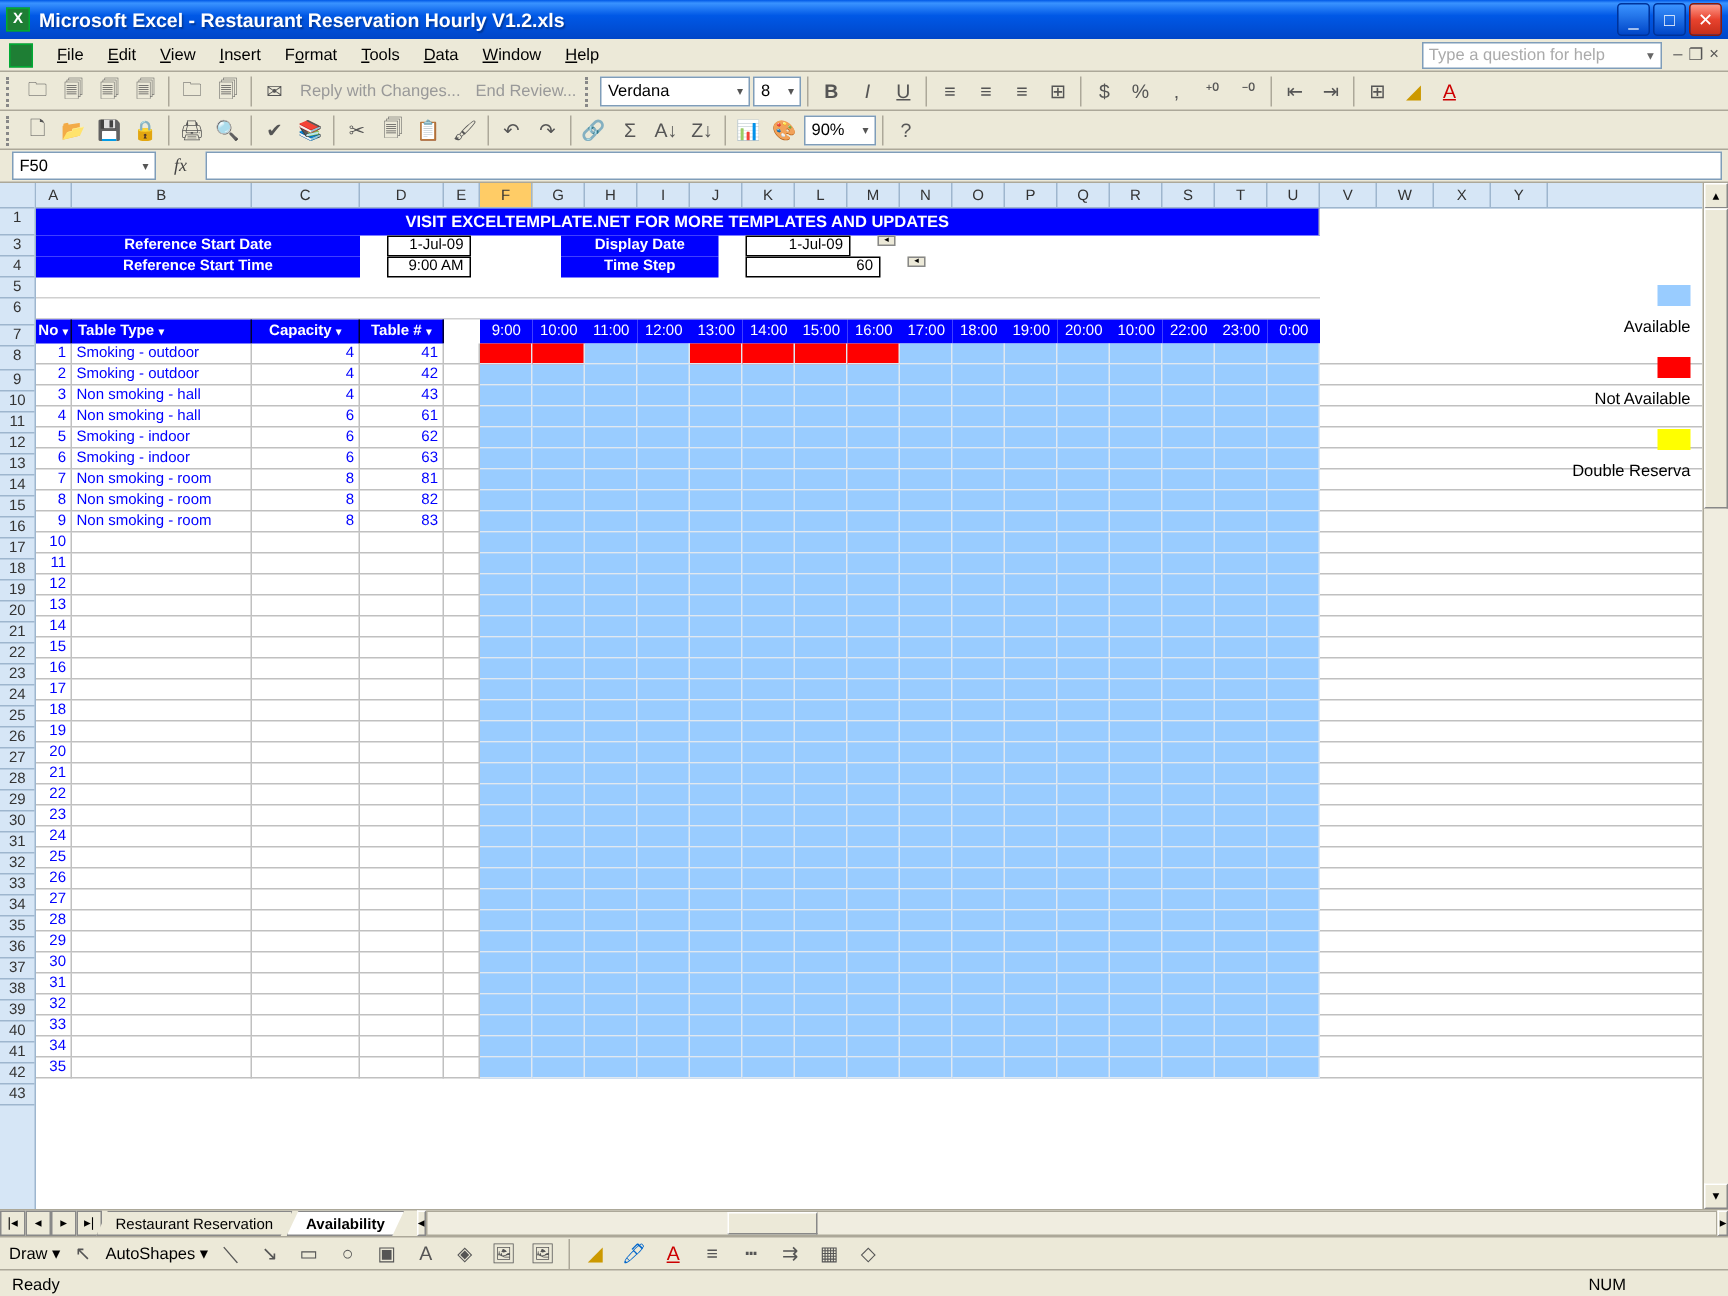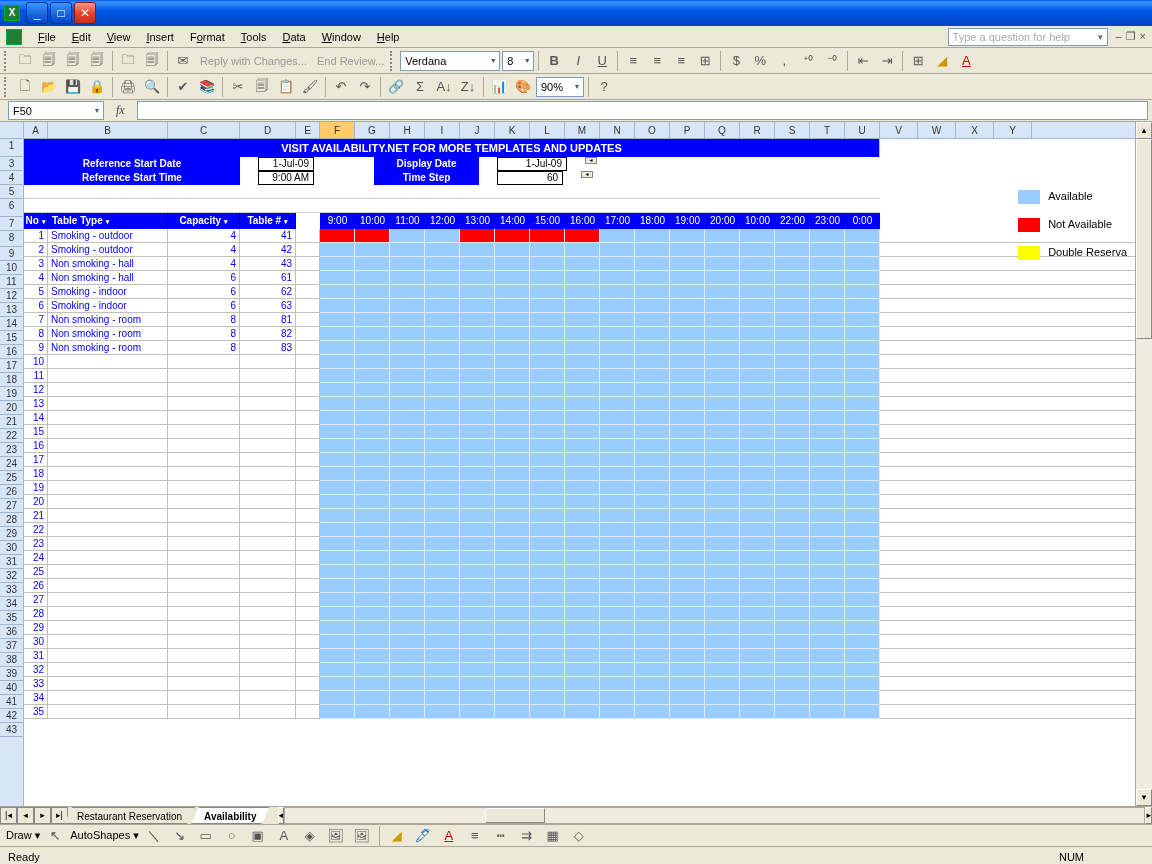--- a/index.html
+++ b/index.html
@@ -56,21 +56,21 @@
 .dh .dd{font-size:7px;margin-left:3px;}
 .time-hdr{background:#0000ff;color:#fff;font-size:10px;text-align:center;line-height:16px;}
 .data-row{height:14px;display:flex;border-bottom:1px solid #c0c0c0;}
 .dc{border-right:1px solid #c0c0c0;font-size:10px;padding:0 3px;line-height:13px;height:14px;white-space:nowrap;overflow:hidden;}
 .dc.num{text-align:right;color:#0000ff;}
 .dc.txt{color:#0000ff;}
 .slot{width:35px;height:14px;border-right:1px solid #e0e8f0;border-bottom:1px solid #e0e8f0;}
 .slot.avail{background:#99ccff;}
 .slot.taken{background:#ff0000;}
 .legend{position:absolute;right:8px;top:68px;}
-.legend-item{display:flex;align-items:flex-start;margin-bottom:14px;gap:8px;font-size:11px;}
+.legend-item{display:flex;align-items:flex-end;margin-bottom:14px;gap:8px;font-size:11px;flex-direction:column;}
 .legend-sw{width:22px;height:14px;}
 .vscroll{width:17px;background:#ece9d8;border-left:1px solid #aca899;display:flex;flex-direction:column;}
 .scroll-btn{height:17px;background:#ece9d8;border:1px solid #fff;border-right-color:#888;border-bottom-color:#888;text-align:center;font-size:9px;line-height:15px;}
 .scroll-track{flex:1;background:#f0ede0;}
 .scroll-thumb-v{height:200px;background:#ece9d8;border:1px solid #fff;border-right-color:#888;border-bottom-color:#888;}
 .sheet-tabs{height:18px;background:#ece9d8;display:flex;align-items:center;border-top:1px solid #aca899;}
 .tab-nav{width:17px;height:17px;background:#ece9d8;border:1px solid #888;text-align:center;font-size:9px;line-height:15px;}
 .tab{height:17px;padding:0 12px;font-size:10px;line-height:17px;border:1px solid #888;background:#ece9d8;position:relative;clip-path:polygon(8px 0,100% 0,calc(100% - 8px) 100%,0 100%);margin-left:-4px;}
 .tab.active{background:#fff;font-weight:bold;}
 .hscroll-main{flex:1;height:17px;display:flex;margin-left:8px;}
@@ -78,20 +78,21 @@
 .hscroll-main .hthumb{width:60px;height:15px;background:#ece9d8;border:1px solid #fff;border-right-color:#888;border-bottom-color:#888;}
 .draw-bar{height:22px;background:#ece9d8;border-top:1px solid #aca899;display:flex;align-items:center;padding:0 6px;gap:4px;font-size:11px;}
 .status-bar{height:20px;background:#ece9d8;border-top:1px solid #aca899;display:flex;align-items:center;padding:0 8px;font-size:11px;}
 .status-bar .spacer{flex:1;}
 </style>
 </head>
 <body>
 
 <div class="titlebar">
   <div class="app-icon"></div>
+  <div class="title-text">Microsoft Excel - Restaurant Reservation Hourly V1.2.xls</div>
   <div class="win-btns">
     <div class="win-btn min">_</div>
     <div class="win-btn max">□</div>
     <div class="win-btn close">✕</div>
   </div>
 </div>
 
 <div class="menubar worksheet-menubar">
   <div class="ws-icon"></div>
   <div class="menu-item"><u>F</u><span title="File">ile</span></div>
@@ -284,37 +285,37 @@
         <div class="col-hdr" style="width: 35px;">R</div>
         <div class="col-hdr" style="width: 35px;">S</div>
         <div class="col-hdr" style="width: 35px;">T</div>
         <div class="col-hdr" style="width: 35px;">U</div>
         <div class="col-hdr" style="width: 38px;">V</div>
         <div class="col-hdr" style="width: 38px;">W</div>
         <div class="col-hdr" style="width: 38px;">X</div>
         <div class="col-hdr" style="width: 38px;">Y</div>
       </div>
     <div class="content" id="content">
-        <div class="banner" style="width:856px;">VISIT AVAILABILITY.NET FOR MORE TEMPLATES AND UPDATES</div>
+        <div class="banner" style="width:856px;">VISIT EXCELTEMPLATE.NET FOR MORE TEMPLATES AND UPDATES</div>
         <div class="ref-row">
           <div class="ref-lbl" style="width:216px;">Reference Start Date</div>
           <div class="ref-val" style="width:56px;">1-Jul-09</div>
           <div style="width:24px;"></div>
           <div class="ref-lbl" style="width:105px;">Display Date</div>
           <div class="ref-val" style="width:70px;">1-Jul-09</div>
           <div class="spin-btns">
             <div class="spin-btn">◂</div>
           </div>
         </div>
         <div class="ref-row">
           <div class="ref-lbl" style="width:216px;">Reference Start Time</div>
           <div class="ref-val" style="width:56px;">9:00 AM</div>
           <div style="width:24px;"></div>
           <div class="ref-lbl" style="width:105px;">Time Step</div>
-          <div class="ref-val" style="width:66px;">60</div>
+          <div class="ref-val" style="width:90px;">60</div>
           <div class="spin-btns">
             <div class="spin-btn">◂</div>
           </div>
         </div>
         <div class="blank-row" style="width:856px;"></div>
         <div class="blank-row" style="width:856px;"></div>
         <div class="avail-hdr">
           <div class="dh" style="width:24px;">No<span class="dd">▾</span></div>
           <div class="dh" style="width:120px;text-align:left;padding-left:4px;">Table Type<span class="dd">▾</span></div>
           <div class="dh" style="width:72px;">Capacity<span class="dd">▾</span></div>

